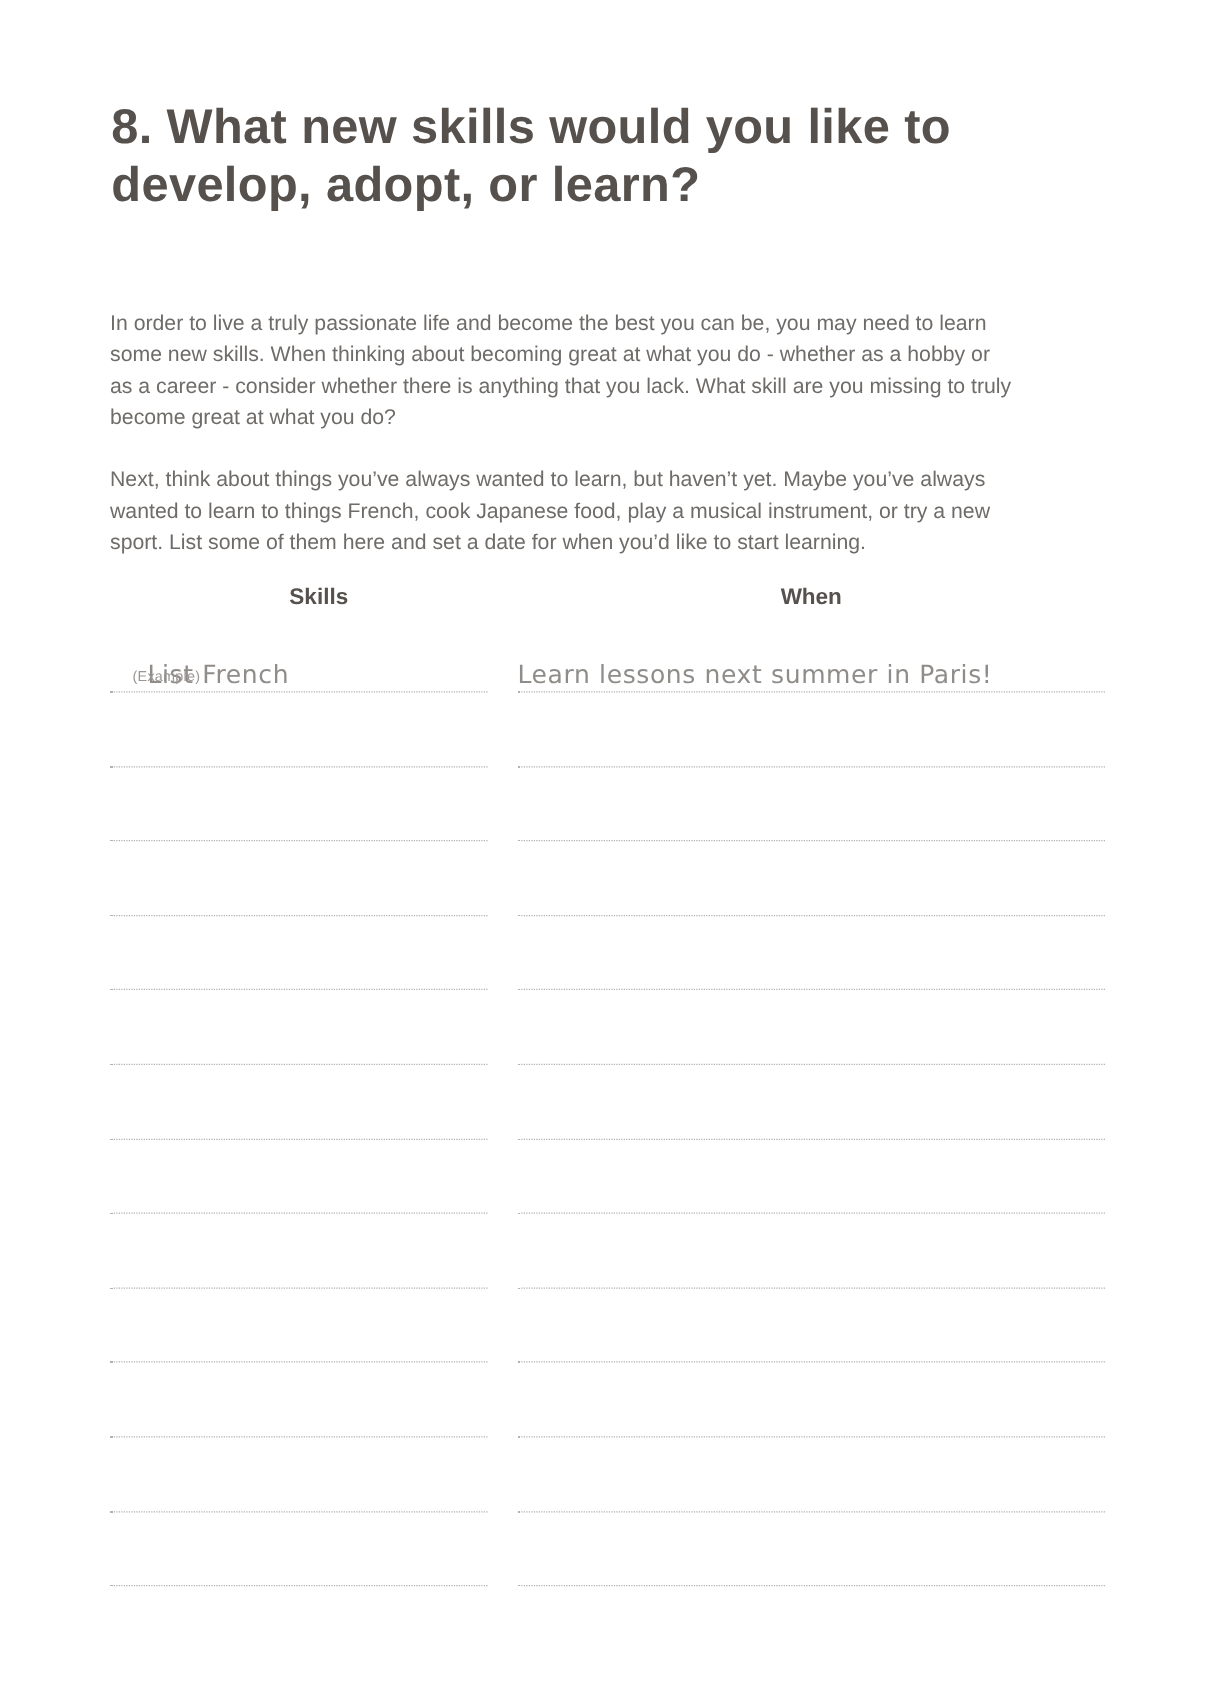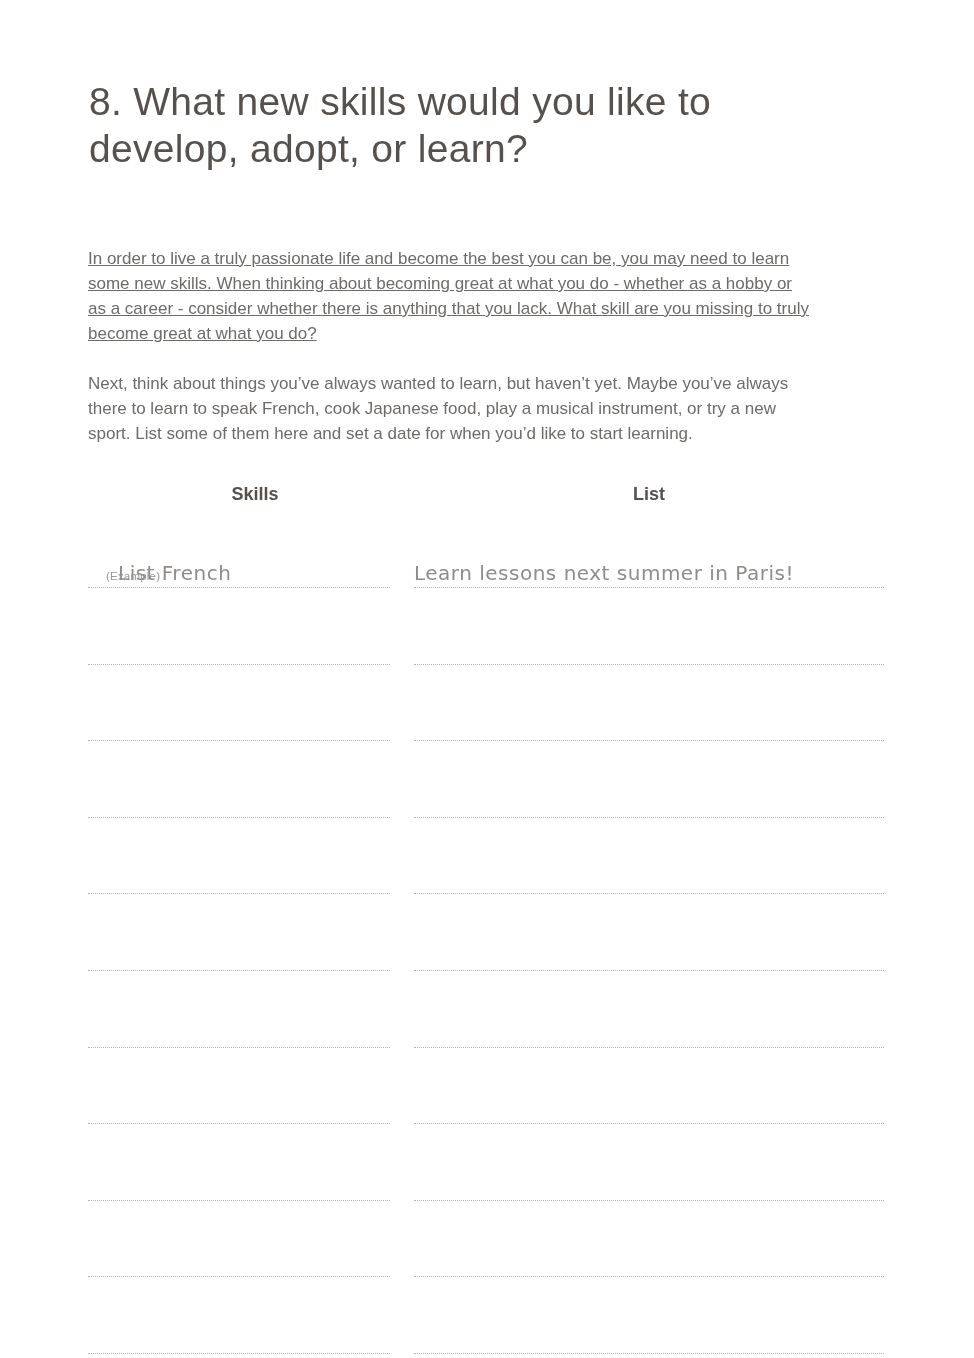--- a/index.html
+++ b/index.html
@@ -16,49 +16,48 @@
     overflow: hidden;
   }
   .title {
     position: absolute;
     left: 89px;
     top: 78px;
     width: 840px;
     margin: 0;
     font-size: 39px;
     line-height: 47px;
-    font-weight: 400;
+    font-weight: 700;
     letter-spacing: 0.3px;
     color: #56514d;
     white-space: pre-line;
   }
   .body-par {
     position: absolute;
     left: 88px;
     width: 840px;
     margin: 0;
     font-size: 17px;
     line-height: 25px;
     font-weight: 400;
     color: #6e6b68;
     white-space: pre-line;
   }
-  .par-1 { top: 246px; text-decoration: underline; }
+  .par-1 { top: 246px; }
   .par-2 { top: 371px; }
 
   .skills-table {
     position: absolute;
     left: 88px;
     top: 464px;
     width: 796px;
   }
   .t-row {
     display: flex;
     gap: 24px;
-    margin-top: 17px;
   }
   .cell-skills { width: 302px; box-sizing: border-box; }
   .cell-when  { width: 470px; box-sizing: border-box; }
 
   .header-row { height: 30px; }
   .col-header {
     font-size: 18px;
     font-weight: 700;
     color: #56514d;
     text-align: center;
@@ -100,28 +99,28 @@
 
   <h1 class="title">8. What new skills would you like to
 develop, adopt, or learn?</h1>
 
   <p class="body-par par-1">In order to live a truly passionate life and become the best you can be, you may need to learn
 some new skills. When thinking about becoming great at what you do - whether as a hobby or
 as a career - consider whether there is anything that you lack. What skill are you missing to truly
 become great at what you do?</p>
 
   <p class="body-par par-2">Next, think about things you’ve always wanted to learn, but haven’t yet. Maybe you’ve always
-there to learn to speak French, cook Japanese food, play a musical instrument, or try a new
+wanted to learn to things French, cook Japanese food, play a musical instrument, or try a new
 sport. List some of them here and set a date for when you’d like to start learning.</p>
 
   <div class="skills-table">
 
     <div class="t-row header-row">
       <div class="col-header cell-skills">Skills</div>
-      <div class="col-header cell-when">List</div>
+      <div class="col-header cell-when">When</div>
     </div>
 
     <div class="t-row example-row">
       <div class="cell-skills cell-line">
         <span class="example-marker">(Example)</span>
         <span class="hand-text example-skills-inner">List French</span>
       </div>
       <div class="cell-when cell-line">
         <span class="hand-text">Learn lessons next summer in Paris!</span>
       </div>

